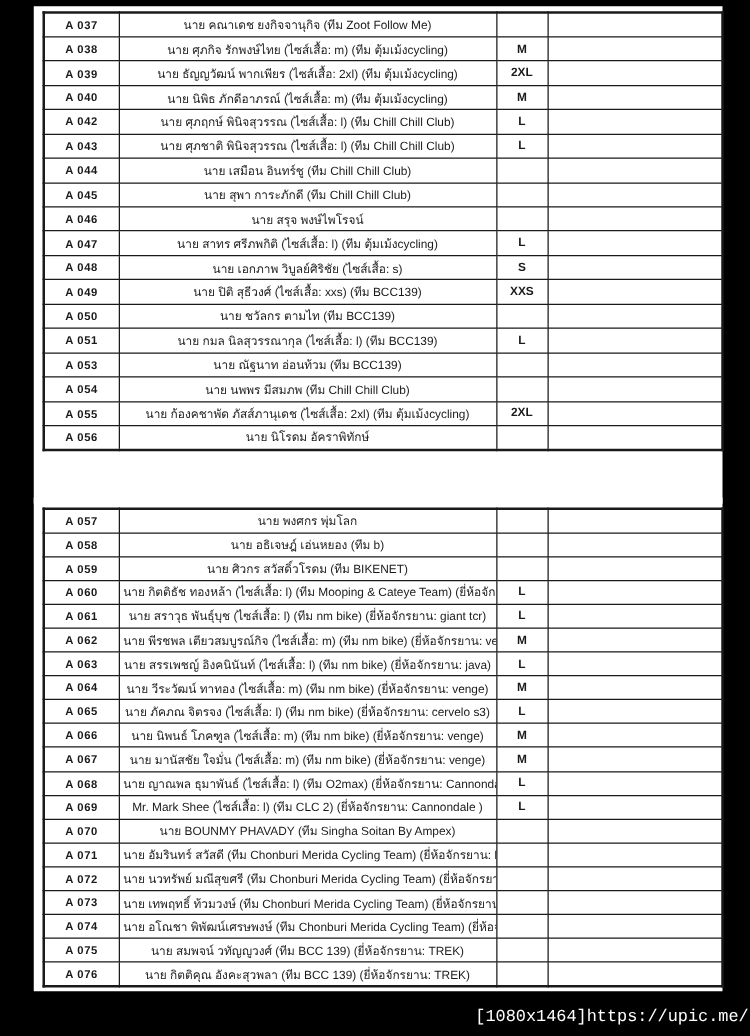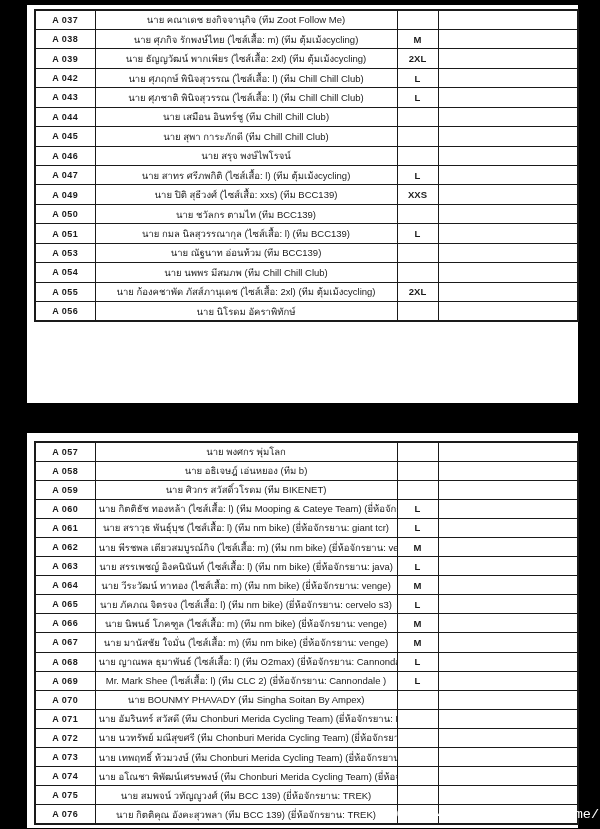--- a/index.html
+++ b/index.html
@@ -17,21 +17,21 @@
     height: 829px;
     background: #000000;
   }
   .panel {
     position: absolute;
     left: 27px;
     width: 551px;
     background: #ffffff;
   }
   .panel-1 { top: 5px; height: 398px; }
-  .panel-2 { top: 433px; height: 395px; }
+  .panel-2 { top: 398px; height: 395px; }
   table.roster {
     position: absolute;
     left: 7px;
     border-collapse: collapse;
     table-layout: fixed;
     width: 543px;
     border: 2px solid #1a1a1a;
     padding-left: 24px;
   }
   .panel-1 table.roster { top: 4px; }
@@ -99,20 +99,26 @@
             <td class="size-cell">M</td>
             <td class="blank-cell"></td>
           </tr>
           <tr>
             <td class="id-cell">A 039</td>
             <td class="name-cell">นาย ธัญญวัฒน์ พากเพียร (ไซส์เสื้อ: 2xl) (ทีม ตุ้มเม้งcycling)</td>
             <td class="size-cell">2XL</td>
             <td class="blank-cell"></td>
           </tr>
           <tr>
+            <td class="id-cell">A 040</td>
+            <td class="name-cell">นาย นิพิธ ภักดีอาภรณ์ (ไซส์เสื้อ: m) (ทีม ตุ้มเม้งcycling)</td>
+            <td class="size-cell">M</td>
+            <td class="blank-cell"></td>
+          </tr>
+          <tr>
             <td class="id-cell">A 042</td>
             <td class="name-cell">นาย ศุภฤกษ์ พินิจสุวรรณ (ไซส์เสื้อ: l) (ทีม Chill Chill Club)</td>
             <td class="size-cell">L</td>
             <td class="blank-cell"></td>
           </tr>
           <tr>
             <td class="id-cell">A 043</td>
             <td class="name-cell">นาย ศุภชาติ พินิจสุวรรณ (ไซส์เสื้อ: l) (ทีม Chill Chill Club)</td>
             <td class="size-cell">L</td>
             <td class="blank-cell"></td>
@@ -132,20 +138,26 @@
           <tr>
             <td class="id-cell">A 046</td>
             <td class="name-cell">นาย สรุจ พงษ์ไพโรจน์</td>
             <td class="size-cell"></td>
             <td class="blank-cell"></td>
           </tr>
           <tr>
             <td class="id-cell">A 047</td>
             <td class="name-cell">นาย สาทร ศรีภพกิติ (ไซส์เสื้อ: l) (ทีม ตุ้มเม้งcycling)</td>
             <td class="size-cell">L</td>
+            <td class="blank-cell"></td>
+          </tr>
+          <tr>
+            <td class="id-cell">A 048</td>
+            <td class="name-cell">นาย เอกภาพ วิบูลย์ศิริชัย (ไซส์เสื้อ: s)</td>
+            <td class="size-cell">S</td>
             <td class="blank-cell"></td>
           </tr>
           <tr>
             <td class="id-cell">A 049</td>
             <td class="name-cell">นาย ปิติ สุธีวงศ์ (ไซส์เสื้อ: xxs) (ทีม BCC139)</td>
             <td class="size-cell">XXS</td>
             <td class="blank-cell"></td>
           </tr>
           <tr>
             <td class="id-cell">A 050</td>

